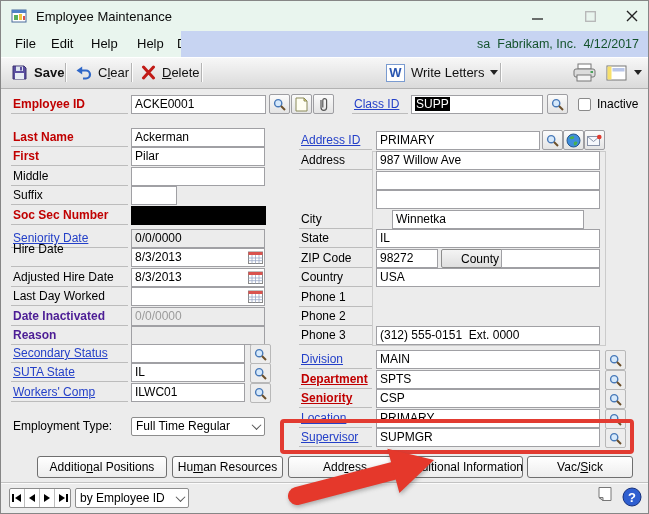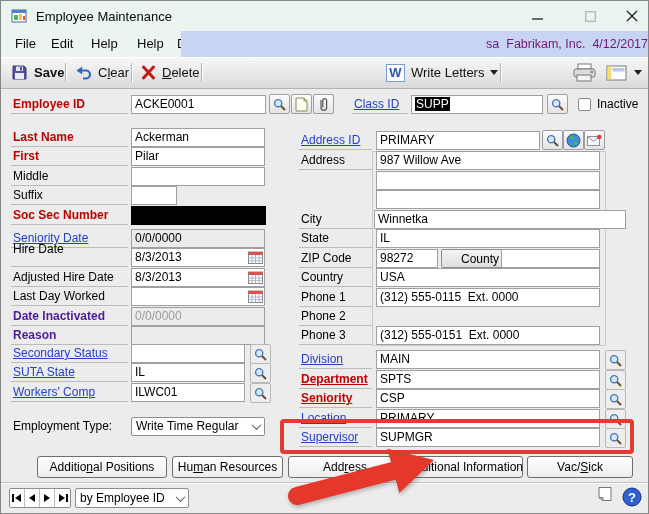--- a/index.html
+++ b/index.html
@@ -8,21 +8,21 @@
 
   
   .titlebar{position:absolute;left:0;top:0;width:100%;height:30px;background:#e9f5ee;display:flex;align-items:center}
   .title{font-size:13px;color:#0a0a0a;margin-left:8px}
   .appicon{margin-left:10px;width:17px;height:16px}
   .winctl{position:absolute;top:0;height:30px;width:32px;display:flex;align-items:center;justify-content:center}
 
   
   .menubar{position:absolute;left:0;top:30px;width:100%;height:34px;background:#e9f5ee}
   .menuitem{position:absolute;top:0;height:26px;line-height:26px;font-size:13px;color:#0a0a0a;padding:0 6px}
-  .menuctx{position:absolute;left:180px;top:0;right:0;height:26px;background:#c7d4f2;display:flex;align-items:center;justify-content:flex-end;font-size:12.5px;color:#701a75;white-space:pre}
+  .menuctx{position:absolute;left:180px;top:0;right:0;height:26px;background:#c7d4f2;display:flex;align-items:center;justify-content:flex-end;font-size:12.5px;color:#14532d;padding-right:9px;white-space:pre}
 
   
   .toolbar{position:absolute;left:0;top:56px;width:100%;height:32px;background:linear-gradient(#f8f8f8,#dadada);border-bottom:1px solid #b2b2b2;box-shadow:inset 0 1px 0 #fff}
   .titem{position:absolute;top:0;height:31px;display:flex;align-items:center;gap:6px;font-size:13px;color:#111}
   .tsep{position:absolute;top:6px;width:1px;height:19px;background:#b4b4b4;box-shadow:1px 0 0 #fdfdfd}
   .ak{text-decoration:underline}
   .wbox{width:19px;height:18px;background:#fff;border:1px solid #7a9bd0;color:#2a56b0;font-weight:bold;font-size:13px;display:flex;align-items:center;justify-content:center}
   .dar{width:0;height:0;border-left:4px solid transparent;border-right:4px solid transparent;border-top:5px solid #222}
 
   
@@ -271,21 +271,21 @@
   <div class="fld" style="left:130px;top:382px;width:114px">ILWC01</div>
   <div class="lk lkflat" style="left:249px;top:382px">
     <svg width="13" height="13" viewBox="0 0 13 13">
         <circle cx="5.2" cy="5.2" r="3.6" fill="#d6e9fb" stroke="#4879b8" stroke-width="1.4"></circle>
         <line x1="8" y1="8" x2="12" y2="12" stroke="#6b4f2a" stroke-width="2"></line>
       </svg>
   </div>
 
   <div class="lbl" style="left:12px;top:417px">Employment Type:</div>
   <div class="combo" style="left:130px;top:416px;width:134px">
-    <span>Write Time Regular</span>
+    <span>Full Time Regular</span>
     <span class="chev"></span>
   </div>
 
   <div class="lbl link" style="left:300px;top:131px">Address ID</div>
   <div class="pline" style="left:298px;top:148px;width:73px"></div>
   <div class="fld" style="left:375px;top:130px;width:164px">PRIMARY</div>
   <div class="lk" style="left:541px;top:129px">
     <svg width="13" height="13" viewBox="0 0 13 13">
         <circle cx="5.2" cy="5.2" r="3.6" fill="#d6e9fb" stroke="#4879b8" stroke-width="1.4"></circle>
         <line x1="8" y1="8" x2="12" y2="12" stroke="#6b4f2a" stroke-width="2"></line>
@@ -308,39 +308,38 @@
   <div class="grpbox" style="left:371px;top:150px;width:234px;height:195px"></div>
 
   <div class="lbl" style="left:300px;top:151px">Address</div>
   <div class="pline" style="left:298px;top:168px;width:73px"></div>
   <div class="fld" style="left:375px;top:150px;width:224px">987 Willow Ave</div>
   <div class="fld" style="left:375px;top:170px;width:224px"></div>
   <div class="fld" style="left:375px;top:189px;width:224px"></div>
 
   <div class="lbl" style="left:300px;top:210px">City</div>
   <div class="pline" style="left:298px;top:227px;width:73px"></div>
-  <div class="fld" style="left:373px;top:209px;width:252px">Winnetka</div>
+  <div class="fld" style="left:391px;top:209px;width:192px">Winnetka</div>
 
   <div class="lbl" style="left:300px;top:229px">State</div>
   <div class="pline" style="left:298px;top:246px;width:73px"></div>
   <div class="fld" style="left:375px;top:228px;width:224px">IL</div>
 
   <div class="lbl" style="left:300px;top:249px">ZIP Code</div>
   <div class="pline" style="left:298px;top:266px;width:73px"></div>
   <div class="fld" style="left:375px;top:248px;width:62px">98272</div>
   <div class="cntybtn" style="left:440px;top:248px;width:78px">County</div>
   <div class="fld" style="left:500px;top:248px;width:99px"></div>
 
   <div class="lbl" style="left:300px;top:268px">Country</div>
   <div class="pline" style="left:298px;top:285px;width:73px"></div>
   <div class="fld" style="left:375px;top:267px;width:224px">USA</div>
 
   <div class="lbl" style="left:300px;top:288px">Phone 1</div>
   <div class="pline" style="left:298px;top:305px;width:73px"></div>
-  <div class="fld" style="left:375px;top:287px;width:224px">(312) 555-0115  Ext. 0000</div>
 
   <div class="lbl" style="left:300px;top:307px">Phone 2</div>
   <div class="pline" style="left:298px;top:324px;width:73px"></div>
 
   <div class="lbl" style="left:300px;top:326px">Phone 3</div>
   <div class="pline" style="left:298px;top:343px;width:73px"></div>
   <div class="fld" style="left:375px;top:325px;width:224px">(312) 555-0151  Ext. 0000</div>
 
   <div class="lbl link" style="left:300px;top:350px">Division</div>
   <div class="pline" style="left:298px;top:367px;width:73px"></div>

